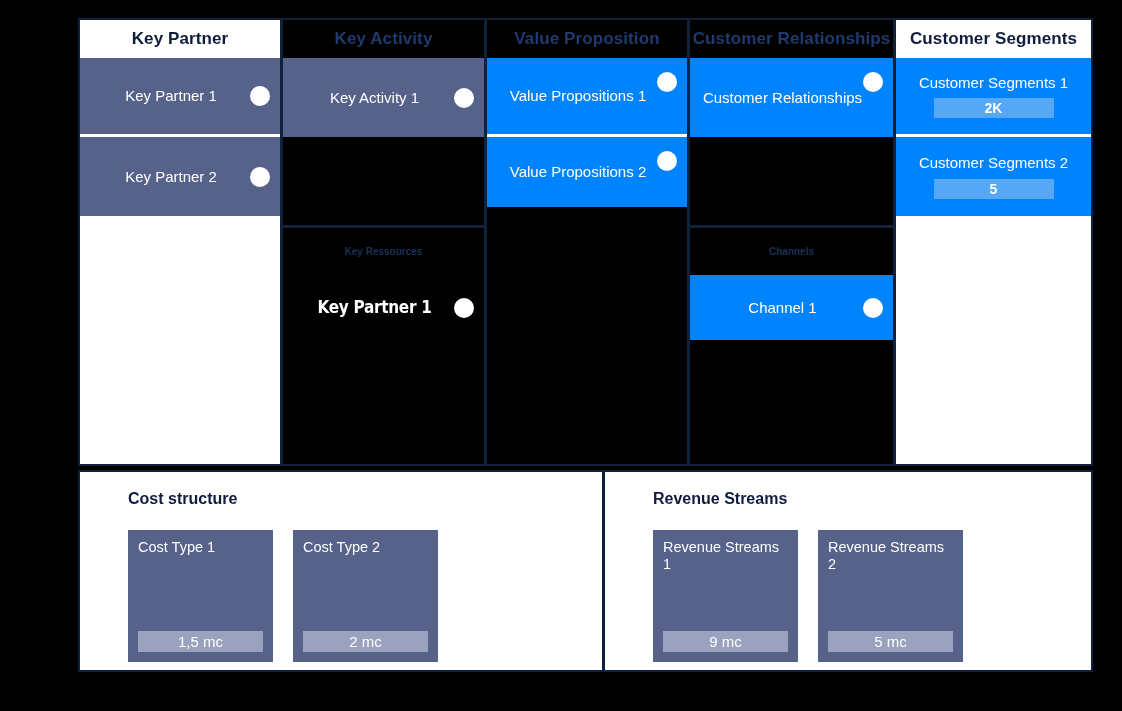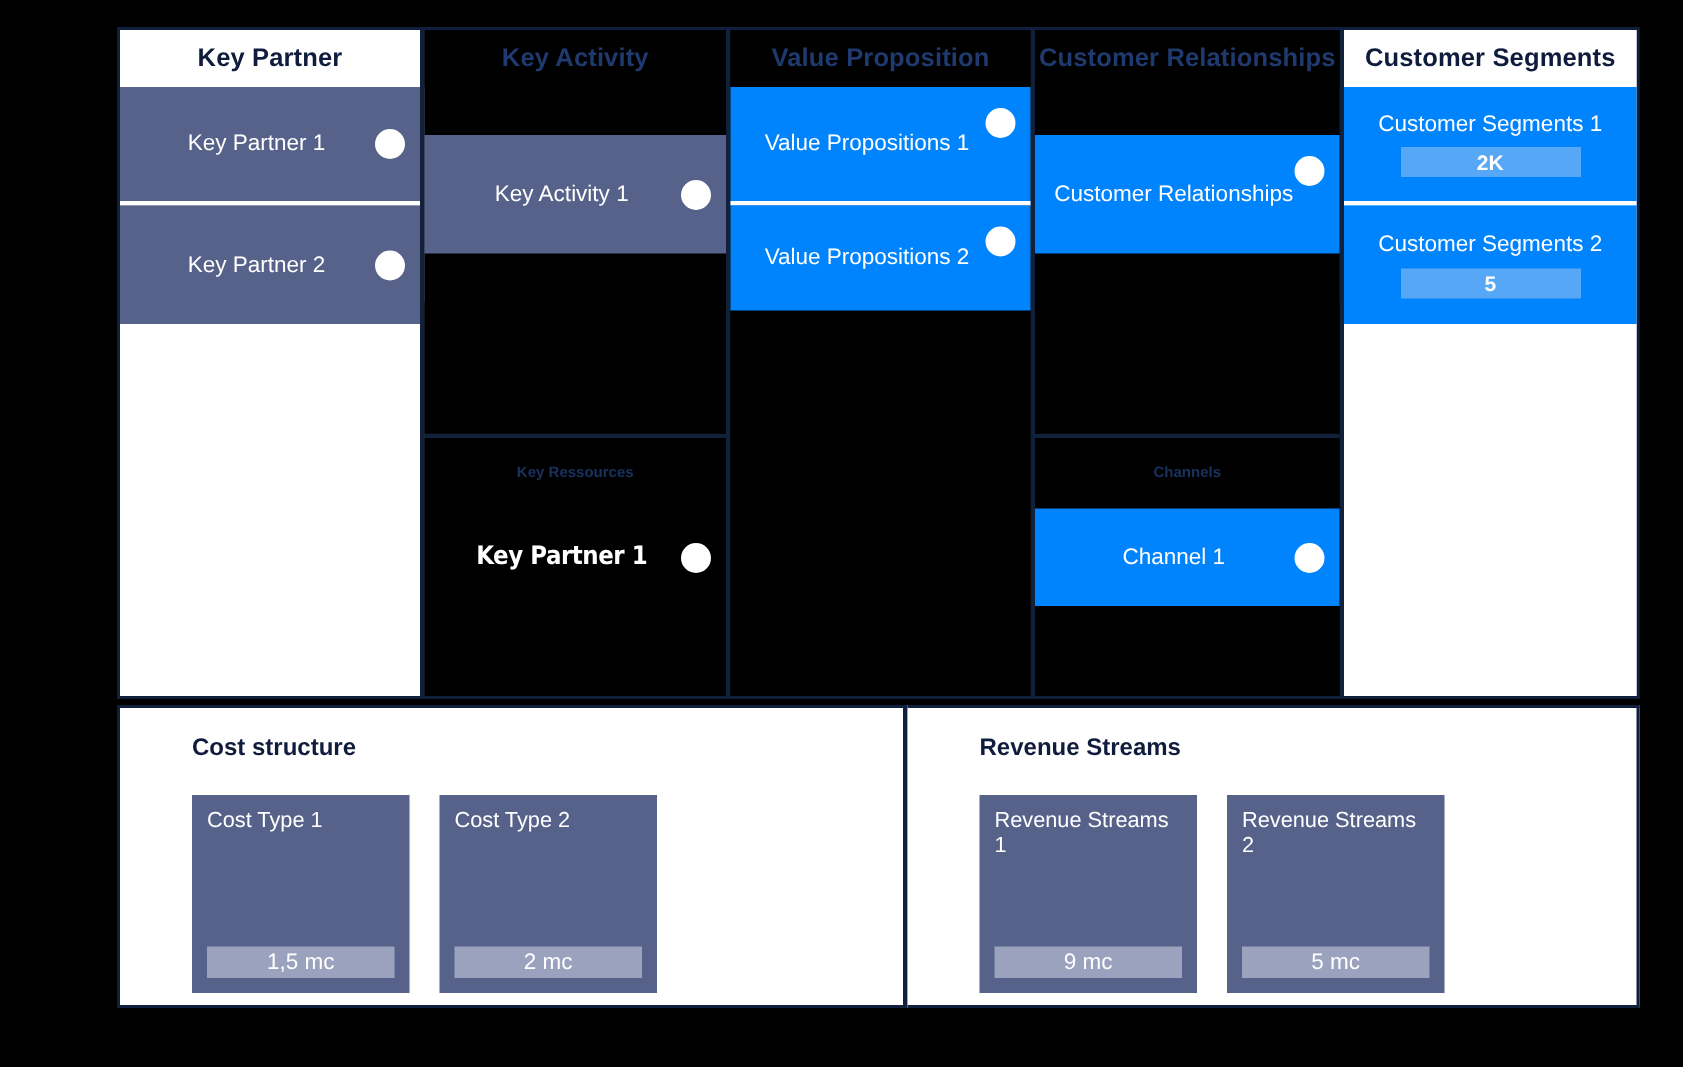--- a/index.html
+++ b/index.html
@@ -48,21 +48,20 @@
   .col-vp { width: 203px; }
   .col-cr { width: 206px; }
   .col-cs { width: 195px; background: #ffffff; }
 
   
   .stack-top {
     position: relative;
     display: flex;
     flex-direction: column;
     border-bottom: 3px solid #12213a;
-    gap: 32px;
   }
   .stack-bot {
     position: relative;
     display: flex;
     flex-direction: column;
     flex: 1;
   }
 
   
   .col-header {

